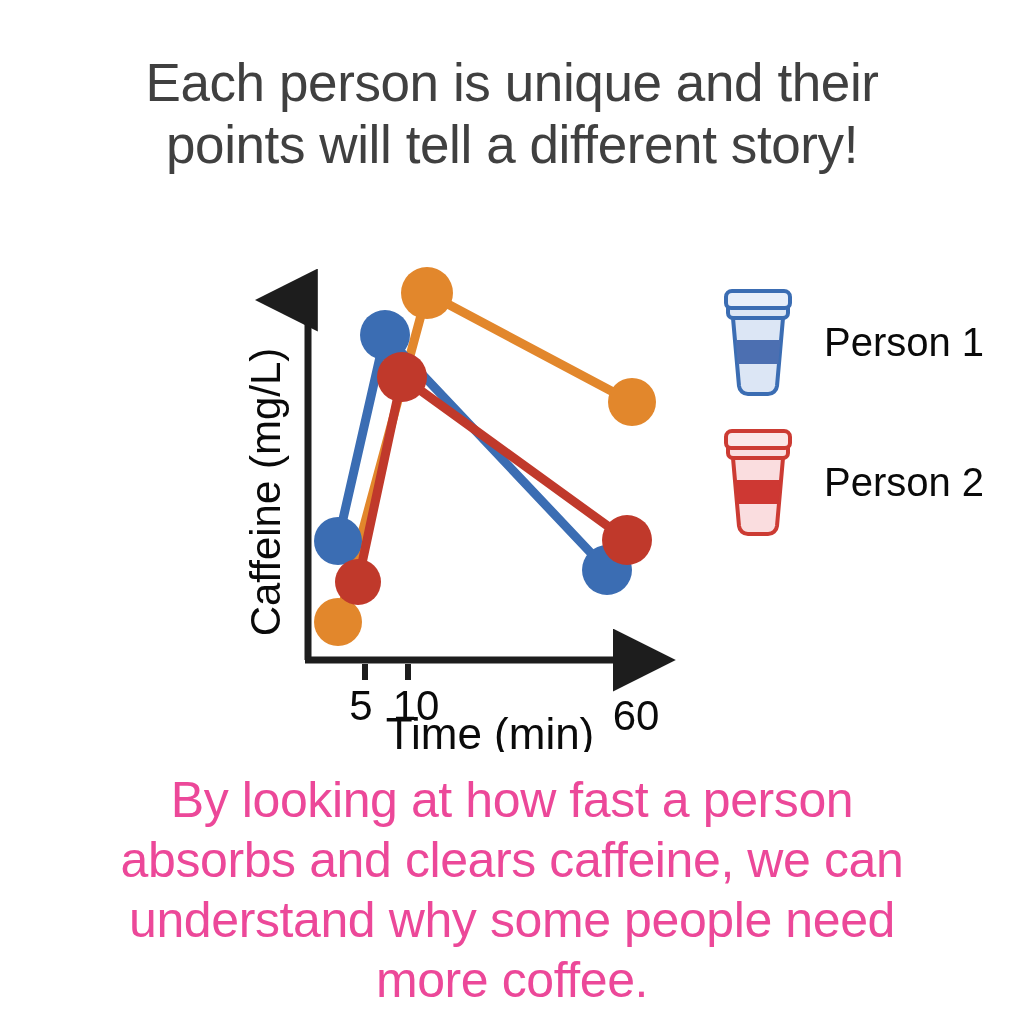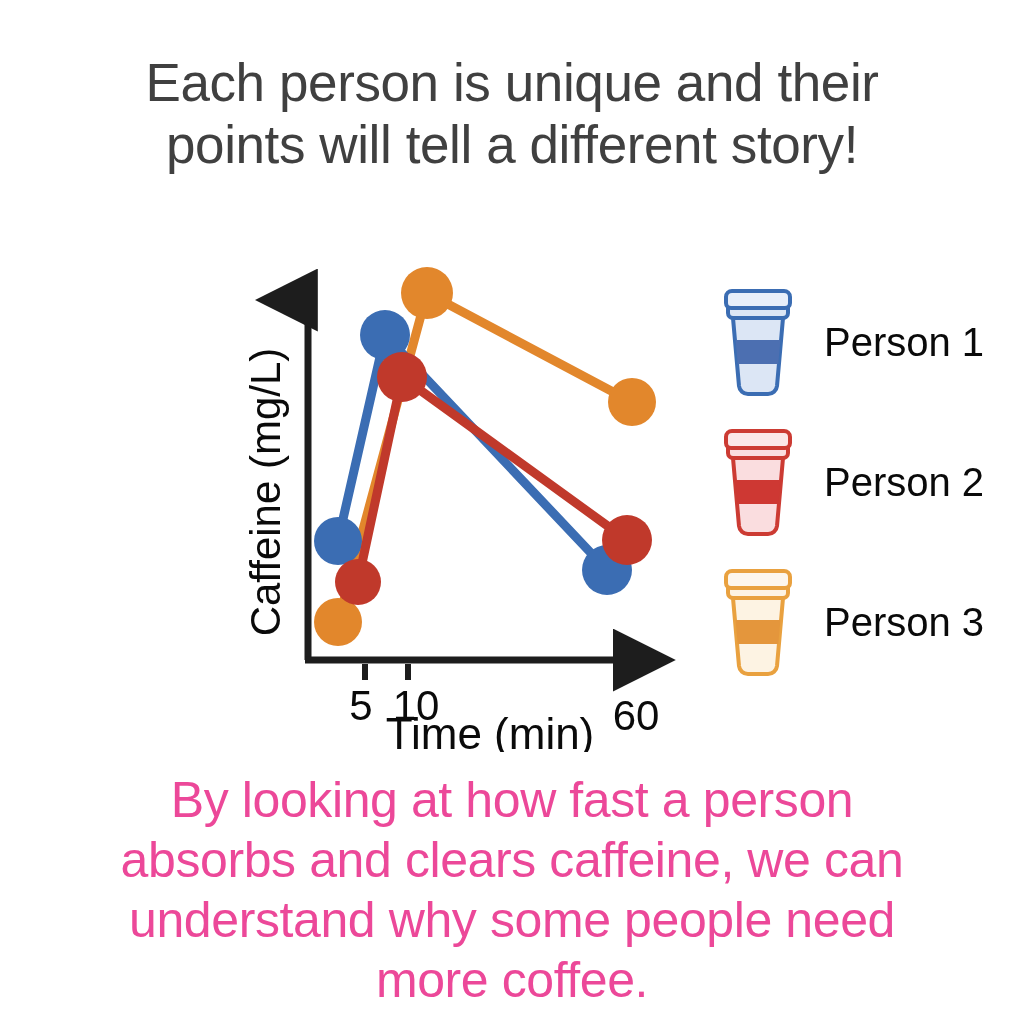--- a/index.html
+++ b/index.html
@@ -172,29 +172,20 @@
     <div class="legend-row r1">
       <svg class="cup-holder" viewBox="0 0 84 118">
         <path d="M12 24 h60 v6 a5 5 0 0 1 -5 5 h-50 a5 5 0 0 1 -5 -5 z" fill="#FADDDF" stroke="#CC3B33" stroke-width="4" stroke-linejoin="round"></path>
         <path d="M16 8 h52 a6 6 0 0 1 6 6 v6 a5 5 0 0 1 -5 5 h-54 a5 5 0 0 1 -5 -5 v-6 a6 6 0 0 1 6 -6 z" fill="#FBE7E8" stroke="#CC3B33" stroke-width="4" stroke-linejoin="round"></path>
         <path d="M17 35 h50 l-6 68 a9 9 0 0 1 -9 8 h-20 a9 9 0 0 1 -9 -8 z" fill="#FADDDF" stroke="#CC3B33" stroke-width="4" stroke-linejoin="round"></path>
         <path d="M19.6 57 h44.8 l-2.1 24 h-40.6 z" fill="#CE3833"></path>
       </svg>
       <span class="legend-label">Person 2</span>
     </div>
 
-    <div class="legend-row r2">
-      <svg class="cup-holder" viewBox="0 0 84 118">
-        <path d="M12 24 h60 v6 a5 5 0 0 1 -5 5 h-50 a5 5 0 0 1 -5 -5 z" fill="#FDF3E3" stroke="#E9A13F" stroke-width="4" stroke-linejoin="round"></path>
-        <path d="M16 8 h52 a6 6 0 0 1 6 6 v6 a5 5 0 0 1 -5 5 h-54 a5 5 0 0 1 -5 -5 v-6 a6 6 0 0 1 6 -6 z" fill="#FDF6EC" stroke="#E9A13F" stroke-width="4" stroke-linejoin="round"></path>
-        <path d="M17 35 h50 l-6 68 a9 9 0 0 1 -9 8 h-20 a9 9 0 0 1 -9 -8 z" fill="#FDF3E3" stroke="#E9A13F" stroke-width="4" stroke-linejoin="round"></path>
-        <path d="M19.6 57 h44.8 l-2.1 24 h-40.6 z" fill="#E4963C"></path>
-      </svg>
-      <span class="legend-label">Person 3</span>
-    </div>
 
   </div>
 
   <div class="caption">By looking at how fast a person
 absorbs and clears caffeine, we can
 understand why some people need
 more coffee.</div>
 
 </div>
 

